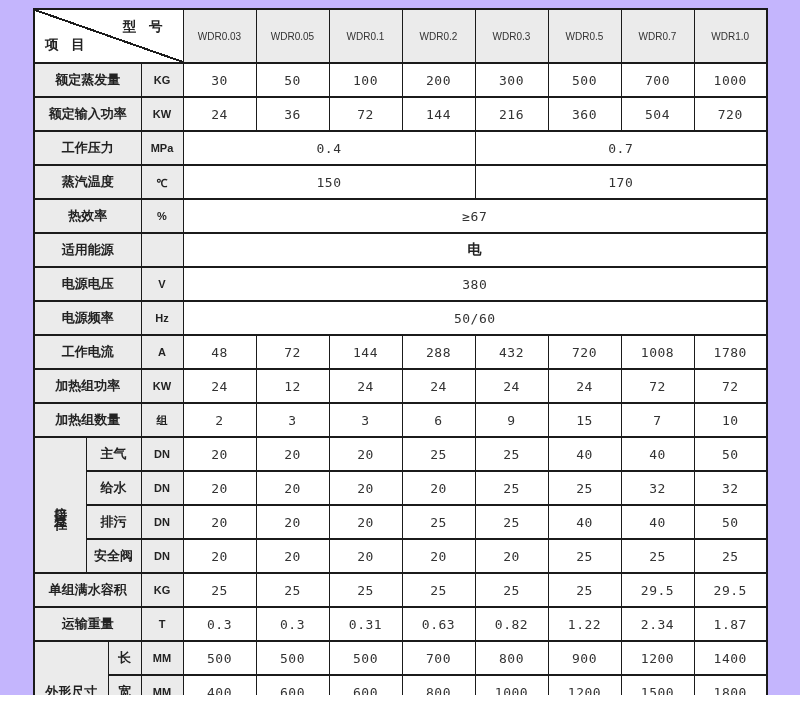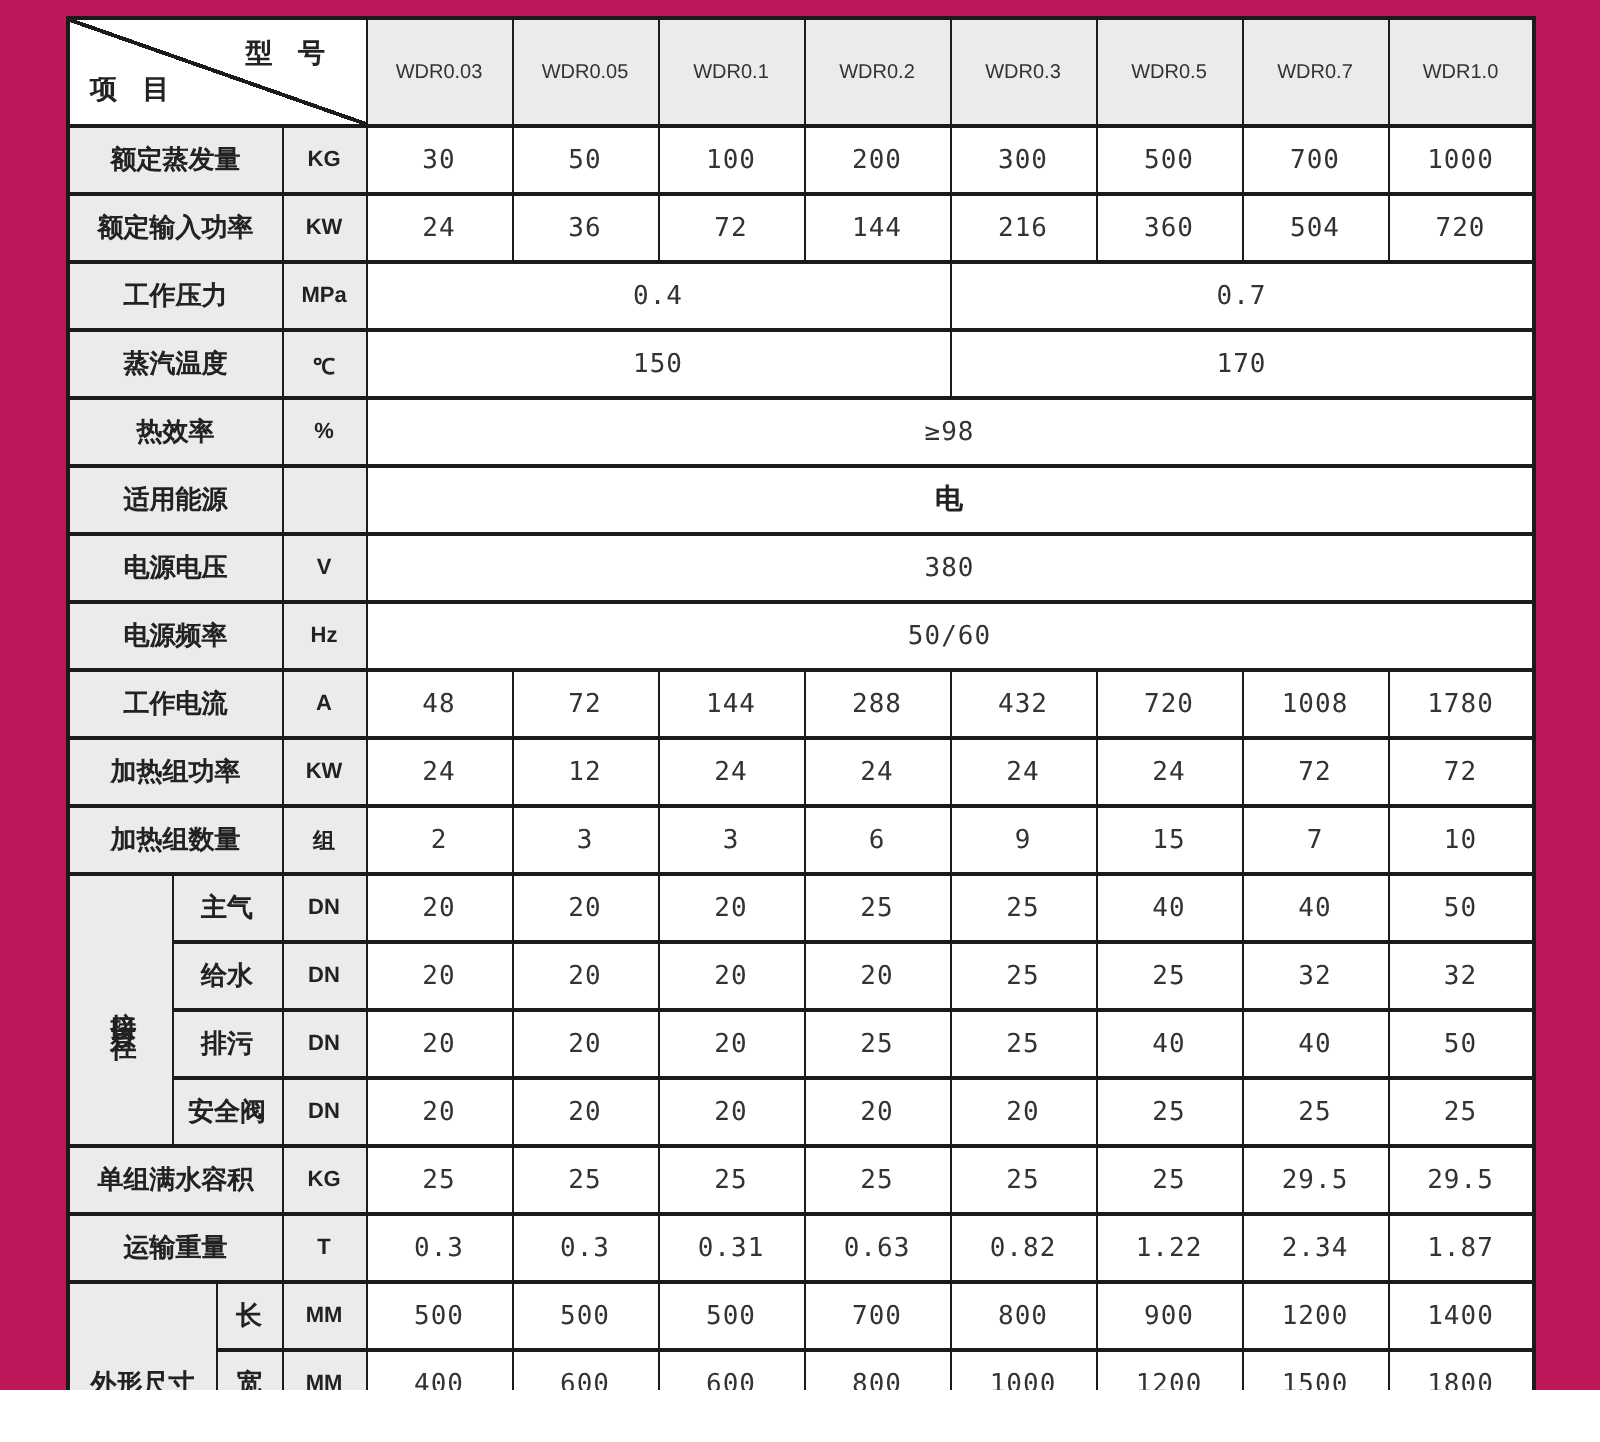--- a/index.html
+++ b/index.html
@@ -1,16 +1,16 @@
 <!DOCTYPE html>
 <html><head>
 <meta charset="utf-8">
 <style>
   html,body{margin:0;padding:0;background:#ffffff;}
-  .page{position:relative;width:800px;height:695px;background:#be185d;overflow:hidden;
+  .page{position:relative;width:800px;height:695px;background:#c4b5fd;overflow:hidden;
         font-family:"DejaVu Sans",sans-serif;}
   table.grid{position:absolute;left:33px;top:8px;border-collapse:collapse;table-layout:fixed;
              width:733px;border:2px solid #1b1b1b;}
   .grid td{border-style:solid;border-color:#1b1b1b;border-width:2px 1.5px;
            text-align:center;vertical-align:middle;padding:0;height:32px;overflow:hidden;}
   .grid tr.hdr td{height:52px;}
   .lbl{background:#ebebeb;font-weight:bold;font-size:13px;color:#222;}
   .sub{background:#ebebeb;font-weight:bold;font-size:13px;color:#222;}
   .unit{background:#ebebeb;font-weight:bold;font-size:11px;color:#222;
         font-family:Liberation Sans, sans-serif;}
@@ -106,21 +106,21 @@
       <td class="unit">℃</td>
 
     <td class="val" colspan="4">150</td>
           <td class="val" colspan="4">170</td>
         </tr>
 
     <tr>
       <td class="lbl" colspan="3">热效率</td>
       <td class="unit">%</td>
 
-    <td class="val" colspan="8">≥98</td>
+    <td class="val" colspan="8">≥67</td>
         </tr>
 
     <tr>
       <td class="lbl" colspan="3">适用能源</td>
       <td class="unit"></td>
 
     <td class="val bold" colspan="8">电</td>
         </tr>
 
     <tr>

